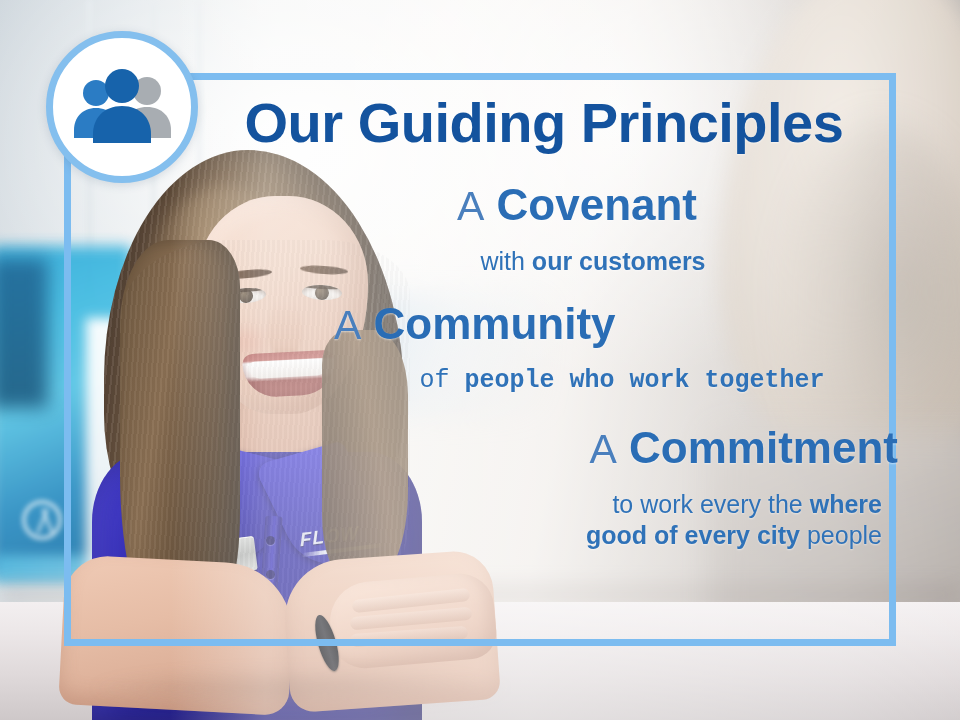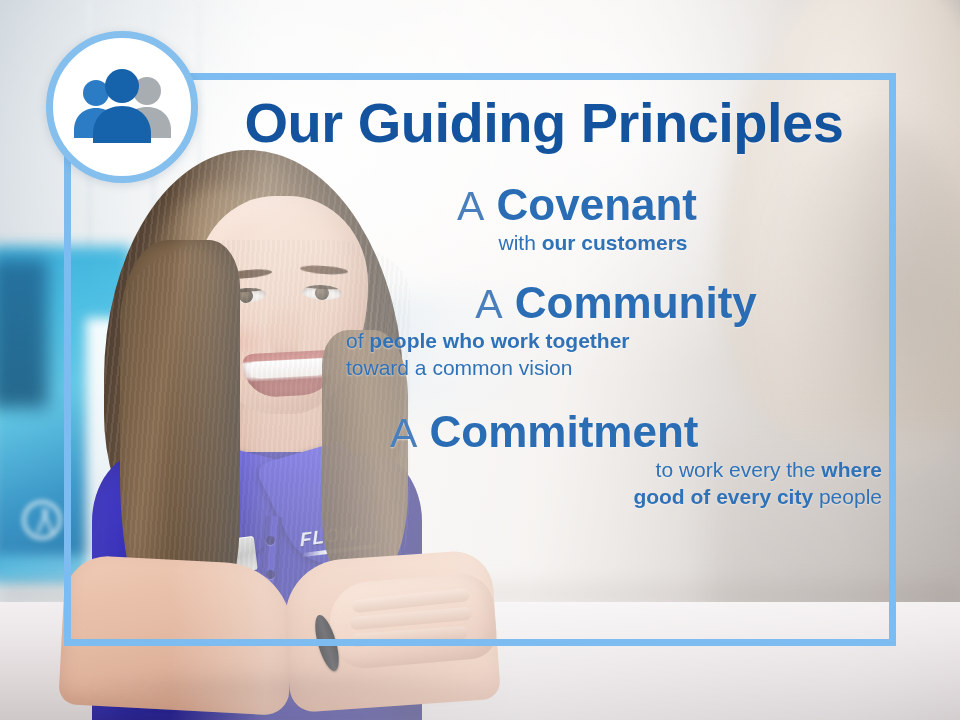--- a/index.html
+++ b/index.html
@@ -358,33 +358,33 @@
   .principle { margin-bottom:4px; }
   .p-title {
     font-size:44px; line-height:1.12; color:#2a6db5;
     text-shadow:0 1px 2px rgba(255,255,255,.5);
     white-space:nowrap;
   }
   .p-title .art { font-weight:300; font-size:41px; color:#4a7fbd; }
   .p-title .word { font-weight:bold; }
 
   .p-sub {
-    font-size:21px; line-height:1.26; color:#2f72b8;
-    margin-top:0;
+    font-size:25px; line-height:1.26; color:#2f72b8;
+    margin-top:16px;
     text-shadow:0 1px 2px rgba(255,255,255,.5);
   }
   .p-sub b { font-weight:bold; }
 
   .p1 .p-title { text-align:center; padding-right:56px; }
   .p1 .p-sub   { text-align:center; padding-right:24px; }
   .p2 { margin-top:22px; }
-  .p2 .p-title { text-align:center; padding-left:22px; }
-  .p2 .p-sub   { padding-left:34px; }
+  .p2 .p-title { padding-left:22px; }
+  .p2 .p-sub   { text-align:center; padding-left:34px;font-family:Liberation Mono, monospace; }
   .p3 { margin-top:26px; }
-  .p3 .p-title { text-align:left; padding-left:78px; }
+  .p3 .p-title { text-align:right; padding-left:78px; }
   .p3 .p-sub   { text-align:right; padding-right:16px; }
 </style>
 </head>
 <body>
 
 <div id="stage">
 
   <div class="photo-layer">
     <div class="bg-room"></div>
     <div class="bg-mullion m1"></div>
@@ -495,21 +495,20 @@
       </div>
     </div>
 
     <div class="principle p2">
       <div class="p-title">
         <span class="art">A</span>
         <span class="word">Community</span>
       </div>
       <div class="p-sub">
         <span>of </span><b>people who work together</b><br>
-        <span>toward a common vision</span>
       </div>
     </div>
 
     <div class="principle p3">
       <div class="p-title">
         <span class="art">A</span>
         <span class="word">Commitment</span>
       </div>
       <div class="p-sub">
         <span>to work every the </span><b>where</b><br>

